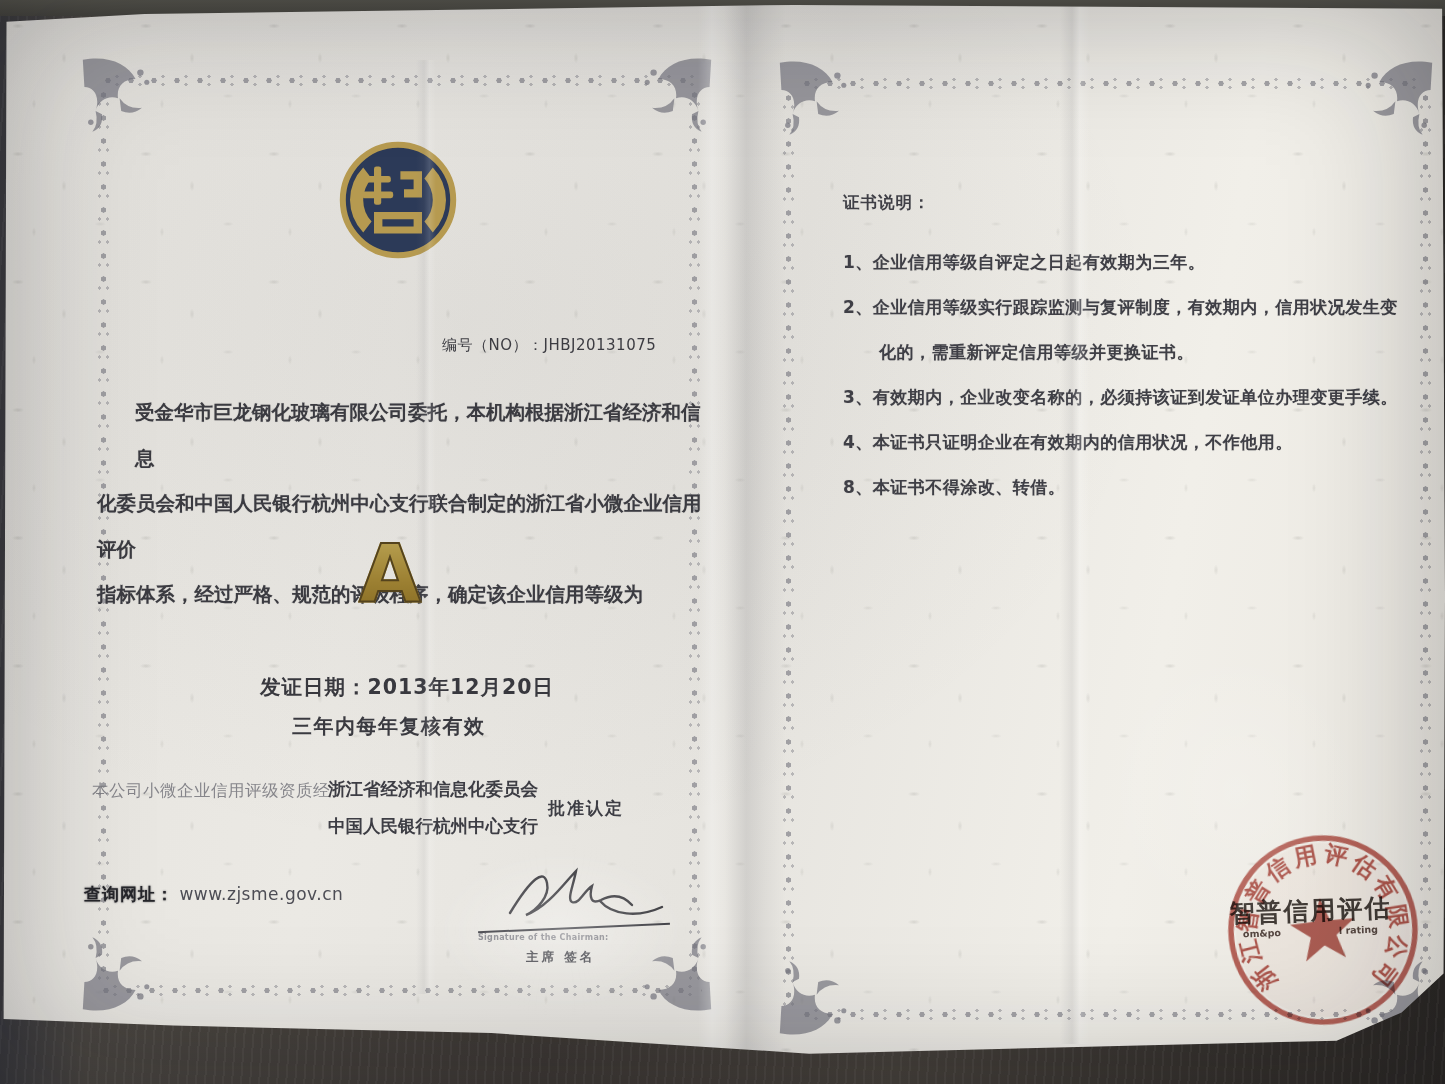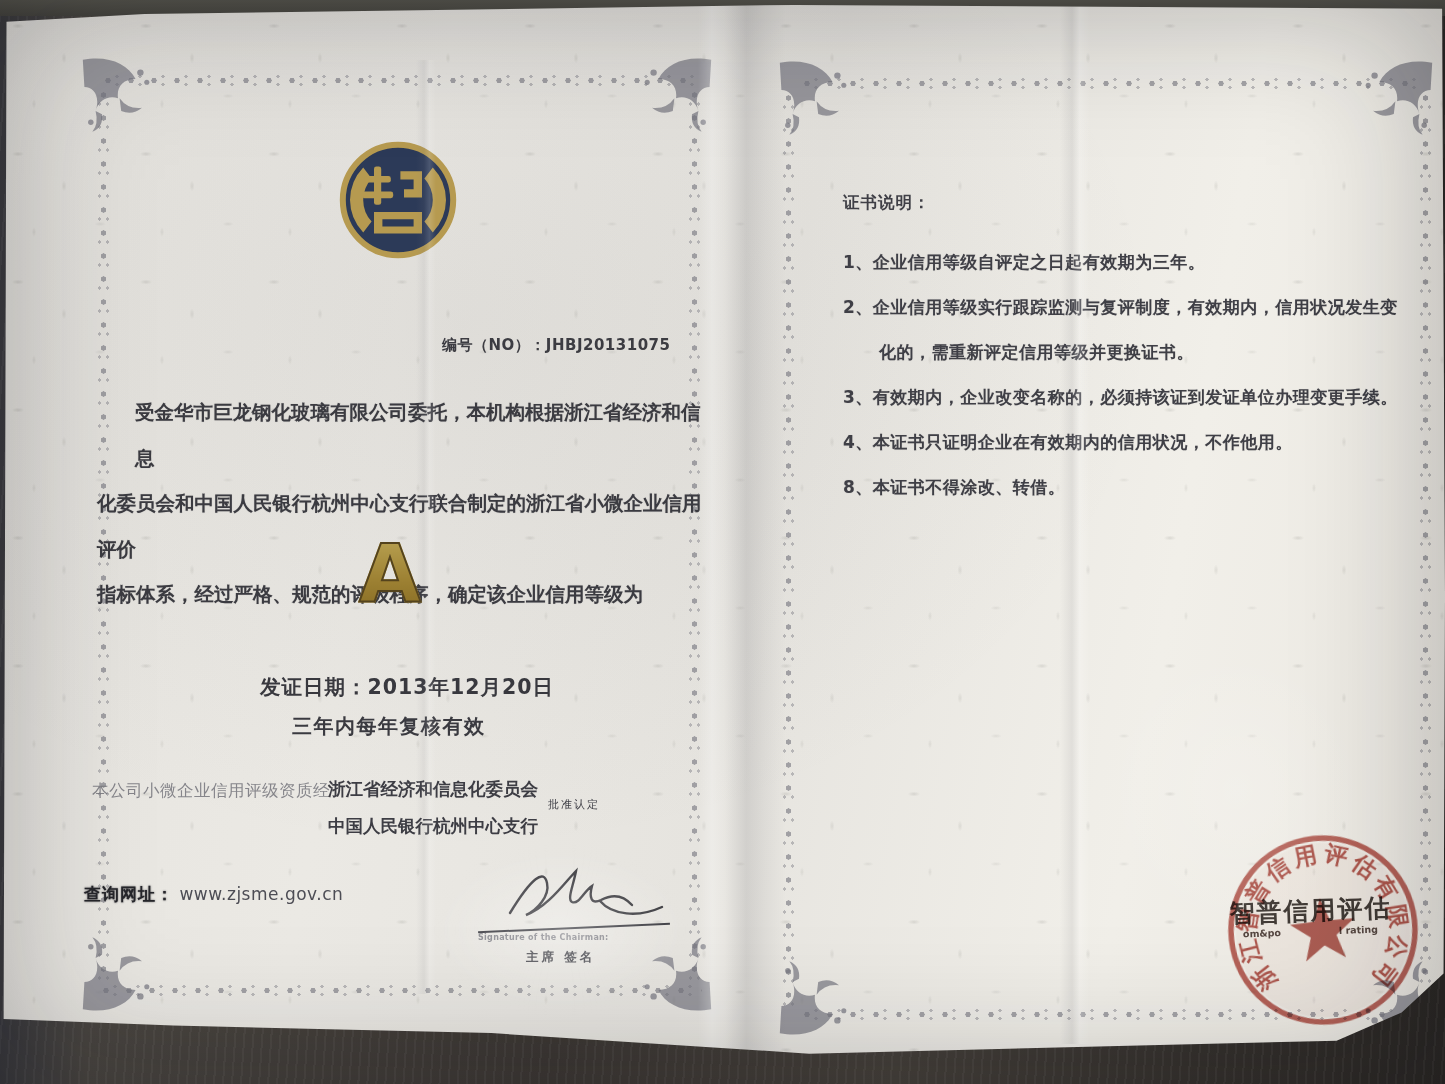--- a/index.html
+++ b/index.html
@@ -43,39 +43,39 @@
   .corner svg{width:100%;height:100%;display:block;}
   .tl{left:8px;top:10px;}
   .tr{right:4px;top:10px;transform:scaleX(-1);}
   .bl{left:8px;bottom:6px;transform:scaleY(-1);}
   .br{right:4px;bottom:6px;transform:scale(-1,-1);}
   
   .emblem{position:absolute;left:268px;top:95px;width:120px;height:120px;}
   .cert-title{position:absolute;left:0;top:218px;width:100%;text-align:center;
     font-size:38px;font-weight:700;letter-spacing:3px;color:#303036;
     text-shadow:0 0 1px rgba(40,40,45,.4);}
-  .serial{position:absolute;left:372px;top:291px;font-size:15px;font-weight:700;
+  .serial{position:absolute;left:372px;top:291px;font-size:15px;font-weight:400;
     color:#3c3c42;letter-spacing:.5px;}
   .body-par{position:absolute;left:27px;top:345px;width:612px;font-size:19.5px;
     font-weight:600;color:#3b3b41;line-height:45.5px;text-shadow:0 0 1px rgba(50,50,55,.25);}
   .body-par .indent{padding-left:38px;}
   .grade{position:absolute;left:255px;top:486px;width:130px;text-align:center;
     font-size:80px;font-weight:900;line-height:1.1;
     background:linear-gradient(180deg,#ecd06e 10%,#c8a646 55%,#a8862e 95%);
     -webkit-background-clip:text;background-clip:text;color:transparent;
     -webkit-text-stroke:2px #54431d;text-shadow:0 0 1px rgba(60,45,10,.3);}
   .issue-date{position:absolute;left:190px;top:628px;font-size:20.5px;font-weight:700;
     color:#38383e;letter-spacing:1px;}
   .review{position:absolute;left:222px;top:668px;font-size:20px;font-weight:700;
     color:#3a3a40;letter-spacing:1.5px;}
   .qual{position:absolute;left:22px;top:735px;font-size:16.5px;font-weight:400;
     color:#75757c;opacity:.85;filter:blur(.5px);letter-spacing:.5px;}
   .auth{position:absolute;left:258px;top:726px;width:210px;text-align:center;
     font-size:17.5px;font-weight:700;color:#3d3d44;line-height:37px;}
-  .approve{position:absolute;left:478px;top:752px;font-size:11px;font-weight:400;
+  .approve{position:absolute;left:478px;top:752px;font-size:17px;font-weight:700;
     color:#3d3d44;letter-spacing:2px;}
   .website{position:absolute;left:14px;top:838px;font-size:17px;}
   .website .lbl{font-weight:800;color:#26262b;filter:blur(.7px);
     text-shadow:0 0 2px rgba(30,30,35,.7);letter-spacing:1px;}
   .website .url{font-weight:400;color:#4d4d55;letter-spacing:.5px;}
   .sig-wrap{position:absolute;left:404px;top:812px;width:270px;height:150px;}
   .sig-scribble{position:absolute;left:30px;top:6px;width:180px;height:62px;}
   .sig-line{position:absolute;left:4px;top:70px;width:192px;height:2px;
     background:#3a3a40;transform:rotate(-2.5deg);}
   .sig-en{position:absolute;left:4px;top:76px;font-size:8px;font-weight:600;

